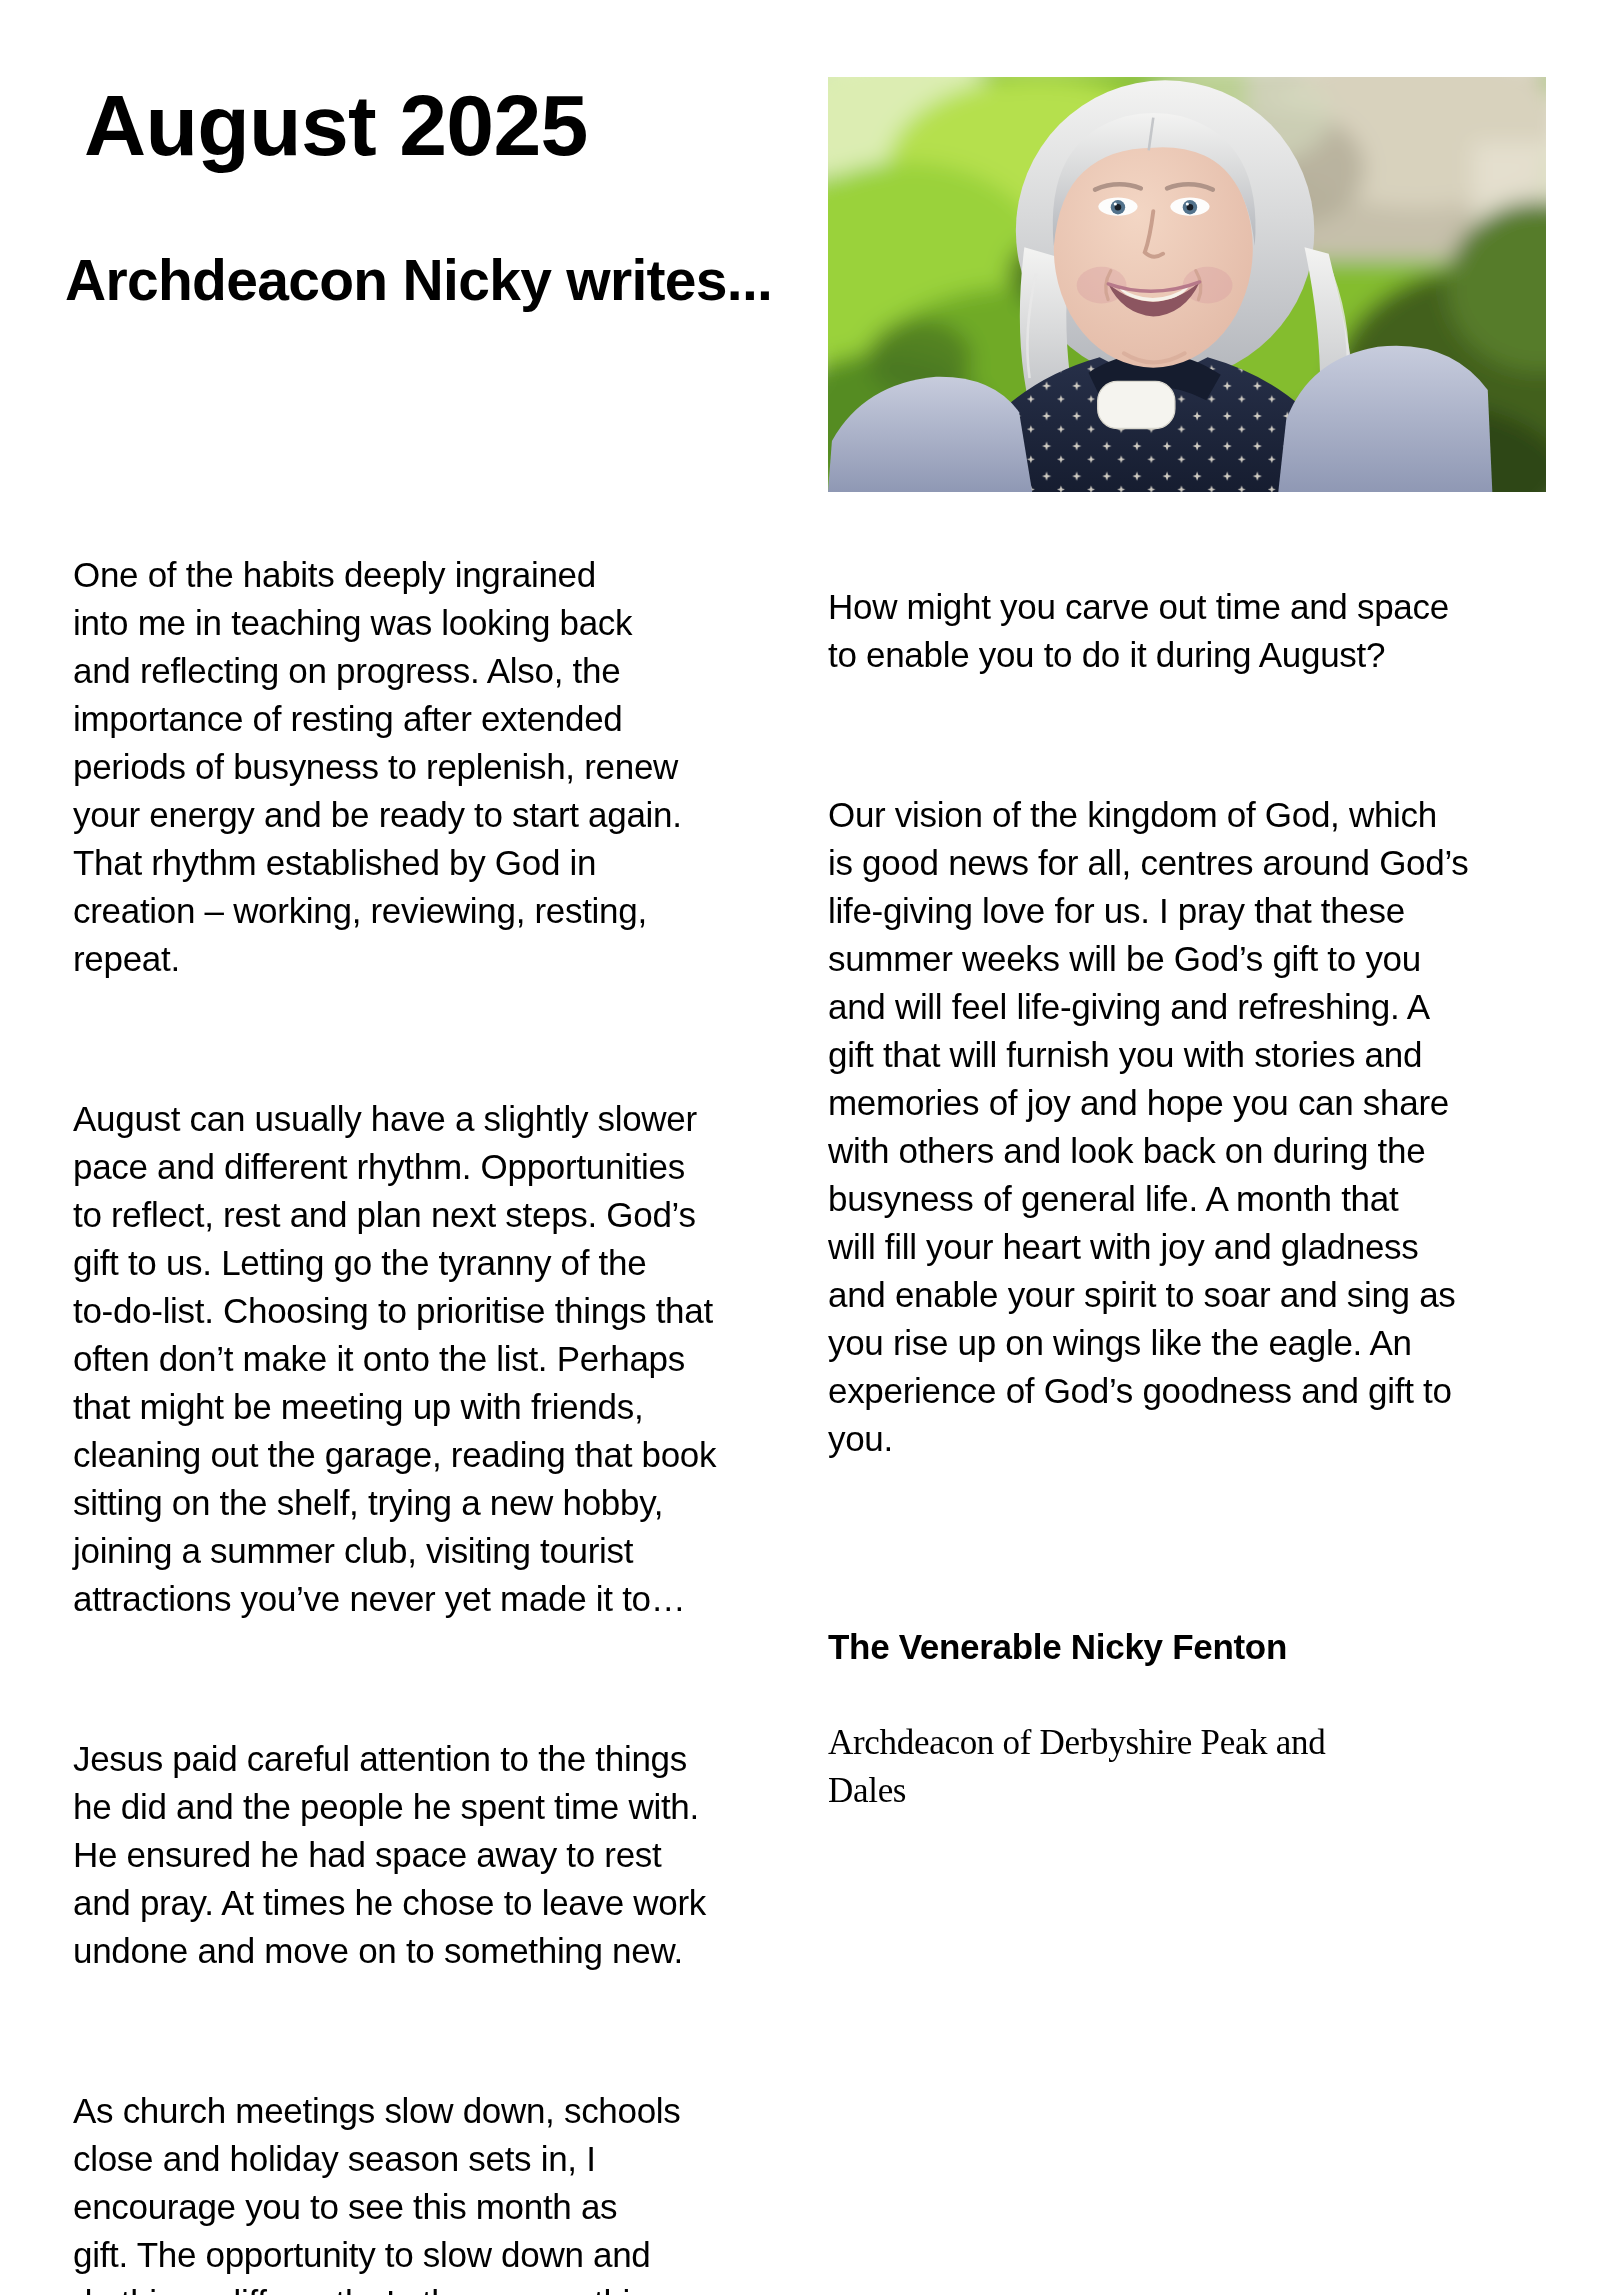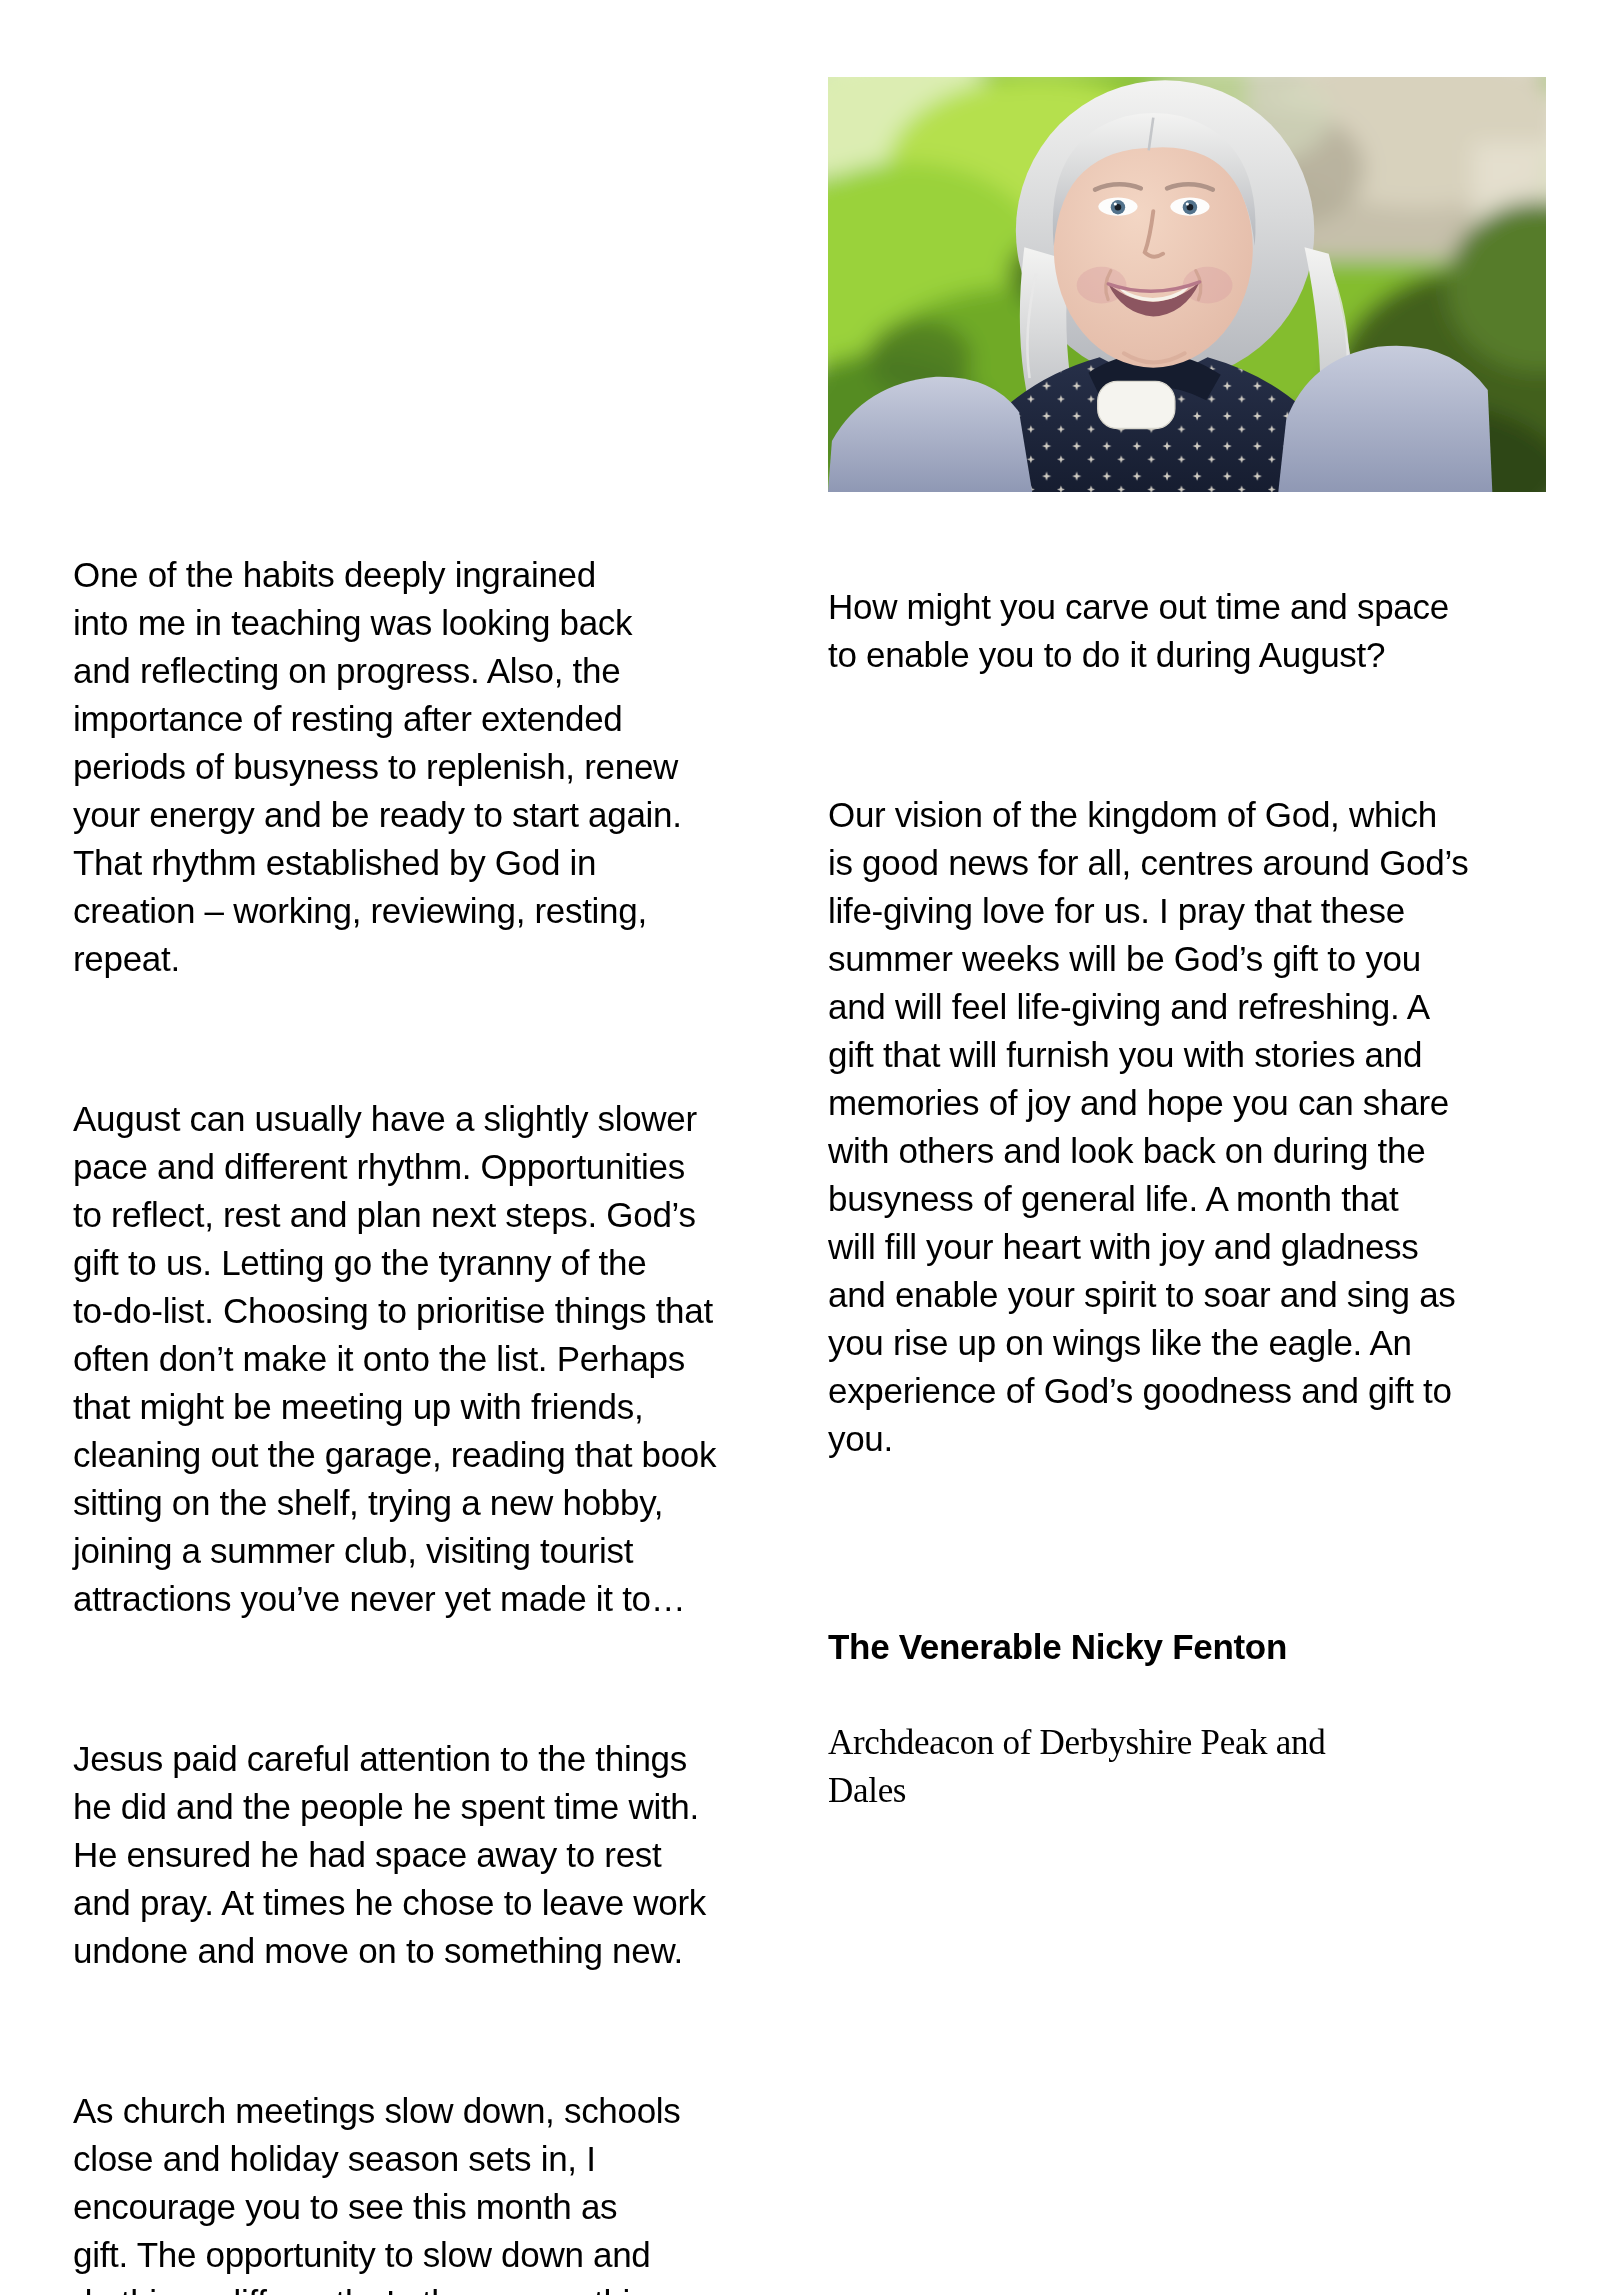--- a/index.html
+++ b/index.html
@@ -36,21 +36,23 @@
   .right-col{left:828px;top:519px;width:733px;}
   .signature{margin-top:48px;}
   .sig-name{display:block;font-weight:bold;}
   .sig-role{display:block;white-space:pre-line;font-family:Liberation Serif, serif;}
 </style>
 </head>
 <body>
 
 <div class="page">
 
-
+  <div class="title">August 2025</div>
+
+  <div class="heading">Archdeacon Nicky writes...</div>
 
   <div class="photo">
     <svg viewBox="0 0 1097 634" preserveAspectRatio="none" aria-hidden="true">
       <defs>
         <linearGradient id="hairG" x1="0" y1="0" x2="0" y2="1">
           <stop offset="0" stop-color="#f3f3f2"></stop>
           <stop offset="0.45" stop-color="#d8d9da"></stop>
           <stop offset="1" stop-color="#b3b6bc"></stop>
         </linearGradient>
         <linearGradient id="cardiG" x1="0" y1="0" x2="0" y2="1">

